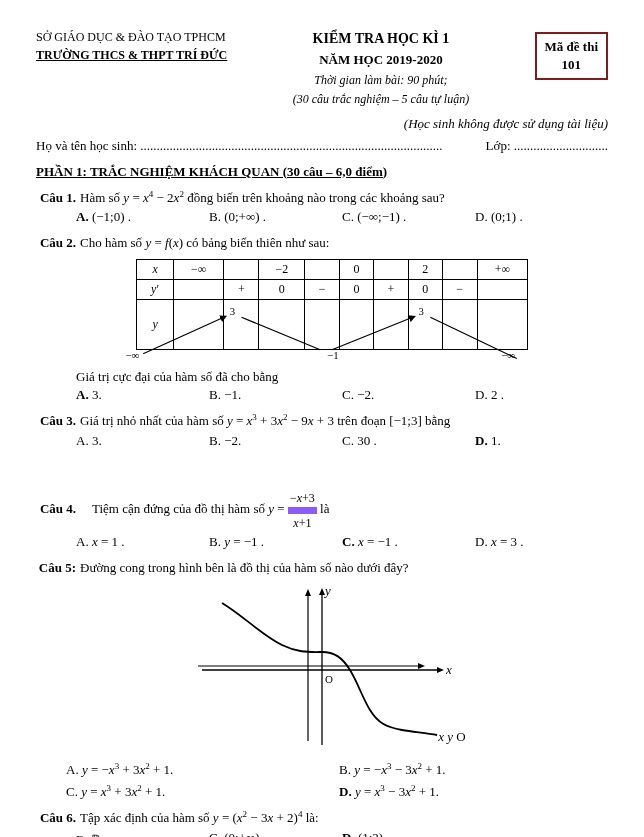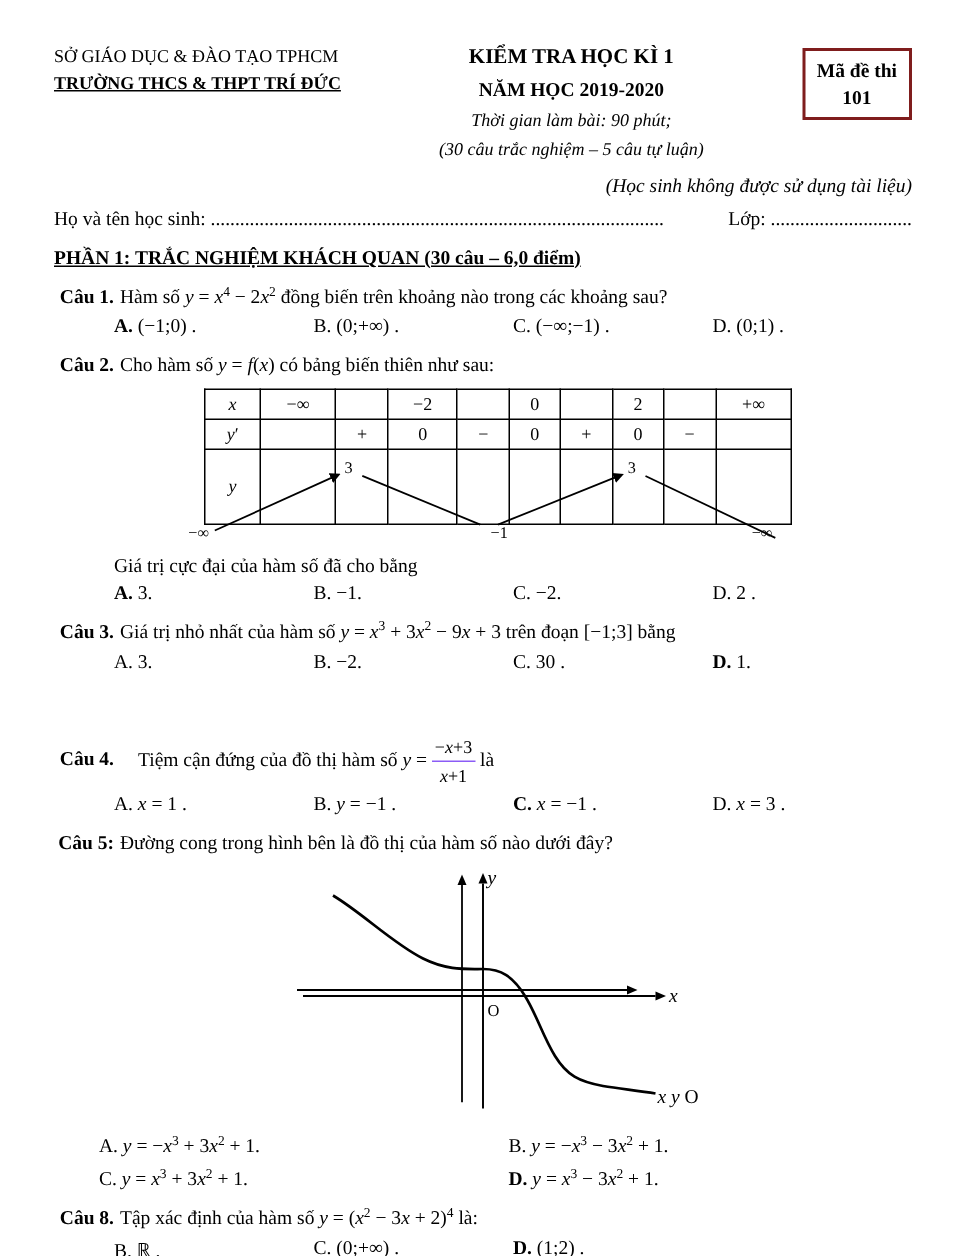--- a/index.html
+++ b/index.html
@@ -282,21 +282,21 @@
       <span>B. −2.</span>
       <span>C. 30 .</span>
       <span><b>D.</b> 1.</span>
     </div>
   </div>
 
   <div class="question-block">
     <div style="display:flex; gap:16px; align-items:baseline;margin-top:40px;">
       <span class="q-num">Câu 4.</span>
       <span class="q-text">
-        Tiệm cận đứng của đồ thị hàm số <i>y</i> = <span style="display:inline-block; text-align:center; vertical-align:middle;"><span style="display:block; border-bottom:1px solid #8b5cf6; padding:0 2px; font-size:12px;">−<i>x</i>+3</span><span style="display:block; padding:0 2px; font-size:12px;"><i>x</i>+1</span></span> là
+        Tiệm cận đứng của đồ thị hàm số <i>y</i> = <span style="display:inline-block; text-align:center; vertical-align:middle;"><span style="display:block; border-bottom:7px solid #8b5cf6; padding:0 2px; font-size:12px;">−<i>x</i>+3</span><span style="display:block; padding:0 2px; font-size:12px;"><i>x</i>+1</span></span> là
       </span>
     </div>
     <div class="ans-row">
       <span>A. <i>x</i> = 1 .</span>
       <span>B. <i>y</i> = −1 .</span>
       <span><b>C.</b> <i>x</i> = −1 .</span>
       <span>D. <i>x</i> = 3 .</span>
     </div>
   </div>
 
@@ -368,21 +368,21 @@
     <div style="display:grid; grid-template-columns:1fr 1fr; margin-left:30px; font-size:13px; gap:4px;">
       <span>A. <i>y</i> = −<i>x</i><sup>3</sup> + 3<i>x</i><sup>2</sup> + 1.</span>
       <span>B. <i>y</i> = −<i>x</i><sup>3</sup> − 3<i>x</i><sup>2</sup> + 1.</span>
       <span>C. <i>y</i> = <i>x</i><sup>3</sup> + 3<i>x</i><sup>2</sup> + 1.</span>
       <span><b>D.</b> <i>y</i> = <i>x</i><sup>3</sup> − 3<i>x</i><sup>2</sup> + 1.</span>
     </div>
   </div>
 
   <div class="question-block">
     <div style="display:flex; gap:4px; align-items:baseline;">
-      <span class="q-num">Câu 8.</span>
+      <span class="q-num">Câu 6.</span>
       <span class="q-text">
         Tập xác định của hàm số <i>y</i> = (<i>x</i><sup>2</sup> − 3<i>x</i> + 2)<sup>4</sup> là:
       </span>
     </div>
     <div class="ans-row">
       <span>B. ℝ .</span>
       <span>C. (0;+∞) .</span>
       <span><b>D.</b> (1;2) .</span>
     </div>
   </div>

